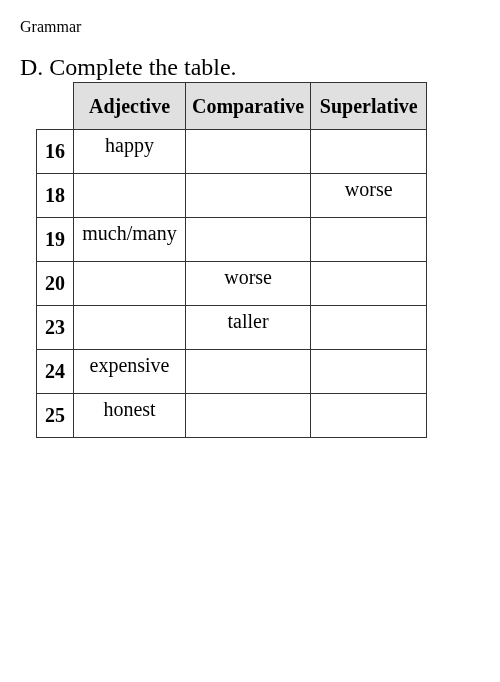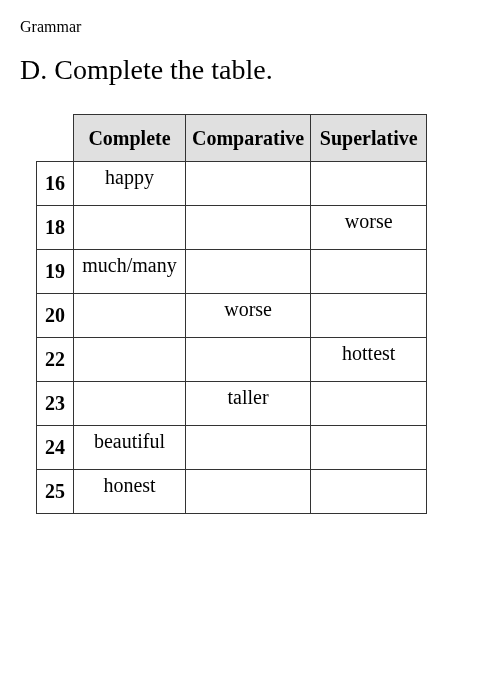--- a/index.html
+++ b/index.html
@@ -13,22 +13,22 @@
       padding: 18px 20px;
       width: 500px;
       color: #000;
     }
     .section-title {
       font-size: 16px;
       margin-bottom: 18px;
       font-weight: normal;
     }
     .instruction {
-      font-size: 28px;
-      margin-bottom: 28px;
+      font-size: 24px;
+      margin-bottom: 1px;
       font-weight: normal;
     }
     table {
       border-collapse: collapse;
       margin-left: 16px;
     }
     th, td {
       border: 1px solid #333;
       vertical-align: top;
       text-align: left;
@@ -63,21 +63,21 @@
 </head>
 <body>
 
 <div class="section-title">Grammar</div>
 <div class="instruction">D.  Complete the table.</div>
 
 <table>
   <thead>
     <tr>
       <th class="hdr-num"></th>
-      <th class="col-adj">Complete</th>
+      <th class="col-adj">Adjective</th>
       <th class="col-comp">Comparative</th>
       <th class="col-sup">Superlative</th>
     </tr>
   </thead>
   <tbody>
     <tr>
       <td class="num">16</td>
       <td class="cell col-adj">happy</td>
       <td class="cell col-comp"></td>
       <td class="cell col-sup"></td>
@@ -94,34 +94,28 @@
       <td class="cell col-comp"></td>
       <td class="cell col-sup"></td>
     </tr>
     <tr>
       <td class="num">20</td>
       <td class="cell col-adj"></td>
       <td class="cell col-comp">worse</td>
       <td class="cell col-sup"></td>
     </tr>
     <tr>
-      <td class="num">22</td>
-      <td class="cell col-adj"></td>
-      <td class="cell col-comp"></td>
-      <td class="cell col-sup">hottest</td>
-    </tr>
-    <tr>
       <td class="num">23</td>
       <td class="cell col-adj"></td>
       <td class="cell col-comp">taller</td>
       <td class="cell col-sup"></td>
     </tr>
     <tr>
       <td class="num">24</td>
-      <td class="cell col-adj">beautiful</td>
+      <td class="cell col-adj">expensive</td>
       <td class="cell col-comp"></td>
       <td class="cell col-sup"></td>
     </tr>
     <tr>
       <td class="num">25</td>
       <td class="cell col-adj">honest</td>
       <td class="cell col-comp"></td>
       <td class="cell col-sup"></td>
     </tr>
   </tbody>

